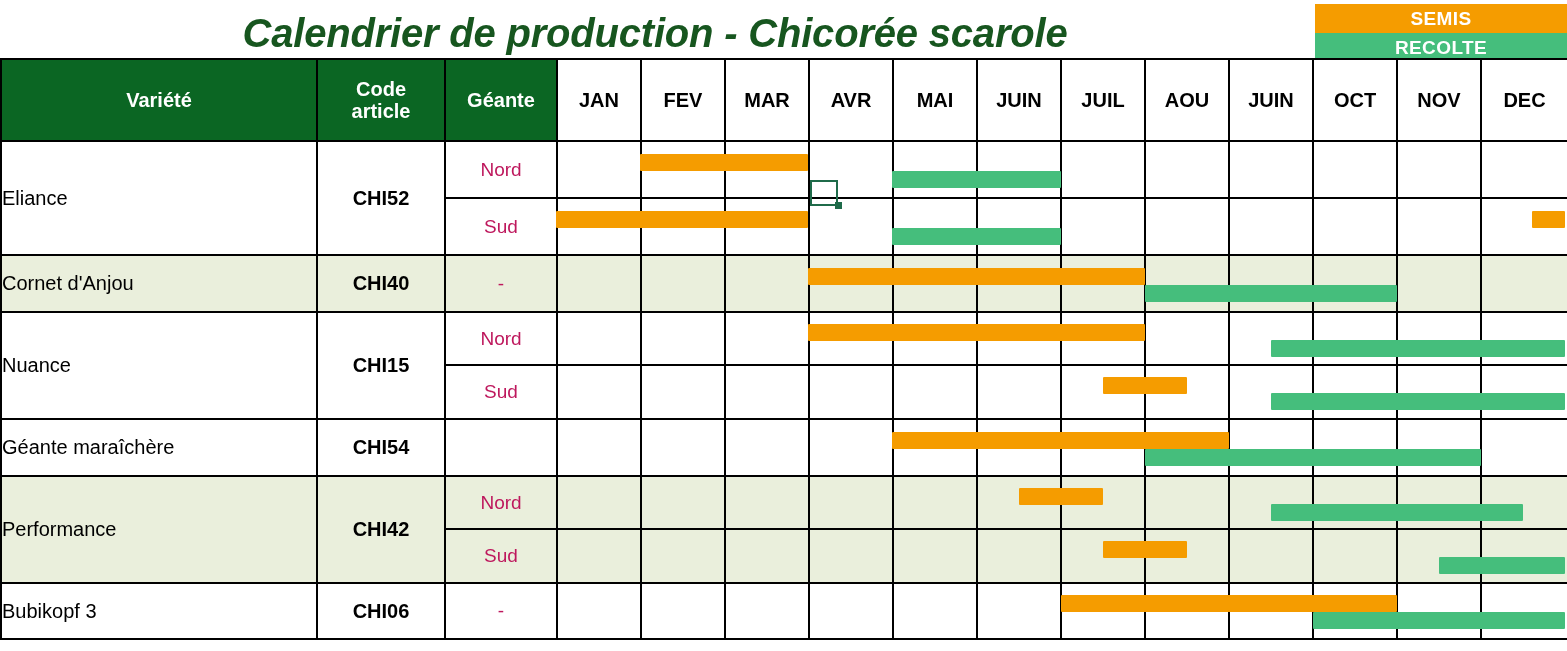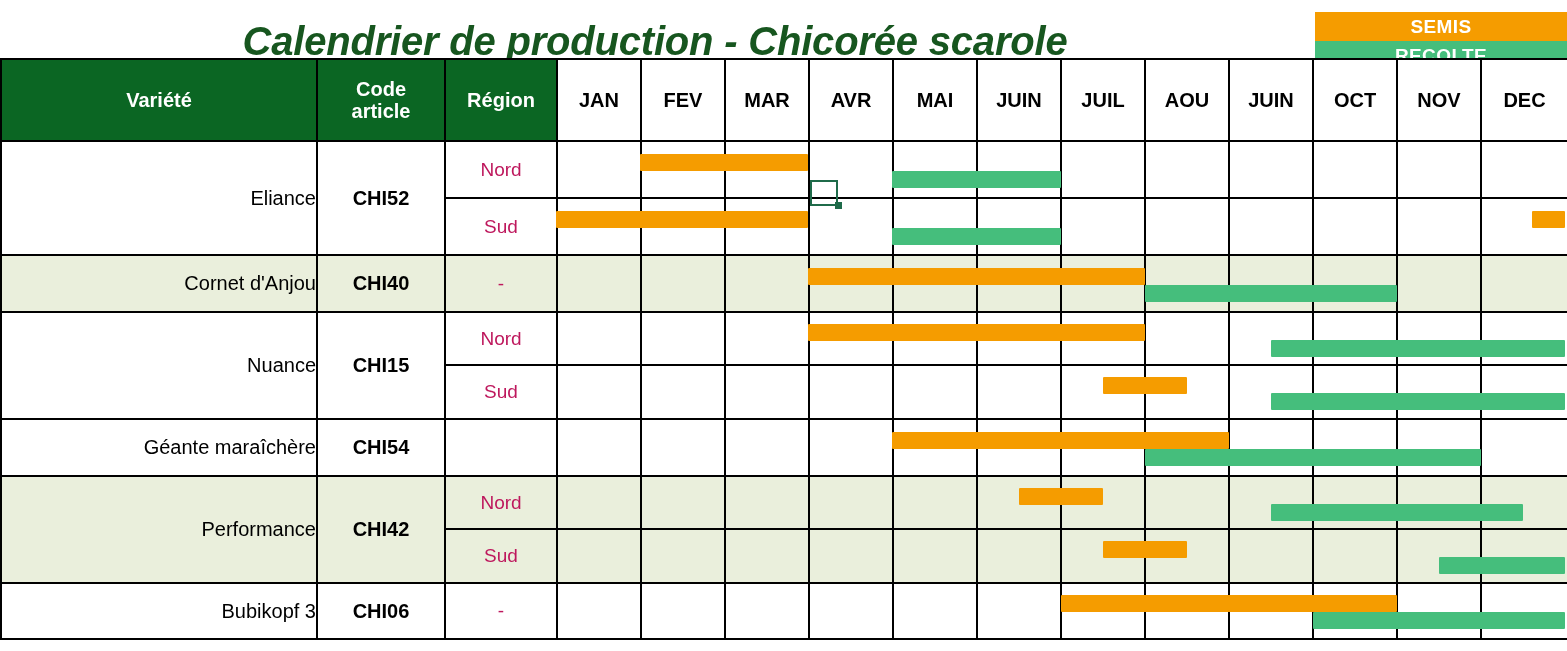--- a/index.html
+++ b/index.html
@@ -12,21 +12,21 @@
     position: relative;
     width: 1567px;
     height: 651px;
     background: #ffffff;
     overflow: hidden;
   }
 
   
   #title-band {
     position: absolute;
-    left: 0; top: 12px;
+    left: 0; top: 4px;
     width: 1567px; height: 48px;
   }
   #title-text {
     position: absolute;
     left: 0; top: 0;
     width: 1310px; height: 58px;
     display: flex;
     align-items: center;
     justify-content: center;
     font-size: 40px;
@@ -88,21 +88,21 @@
     color: #000000;
     font-size: 20px;
     font-weight: bold;
   }
 
   
   td.variety {
     font-size: 20px;
     font-weight: normal;
     color: #000000;
-    text-align: right;
+    text-align: left;
     vertical-align: middle;
     padding-left: 8px;
   }
   td.code {
     font-size: 20px;
     font-weight: bold;
     color: #000000;
     text-align: center;
     vertical-align: middle;
   }
@@ -183,21 +183,21 @@
         <col style="width:84px">
         <col style="width:87px">
     </colgroup>
     <thead>
       <tr>
         <th>Variété</th>
         <th>
           <div>Code</div>
           <div>article</div>
         </th>
-        <th>Région</th>
+        <th>Géante</th>
         <th class="month-head">JAN</th>
         <th class="month-head">FEV</th>
         <th class="month-head">MAR</th>
         <th class="month-head">AVR</th>
         <th class="month-head">MAI</th>
         <th class="month-head">JUIN</th>
         <th class="month-head">JUIL</th>
         <th class="month-head">AOU</th>
         <th class="month-head">JUIN</th>
         <th class="month-head">OCT</th>

